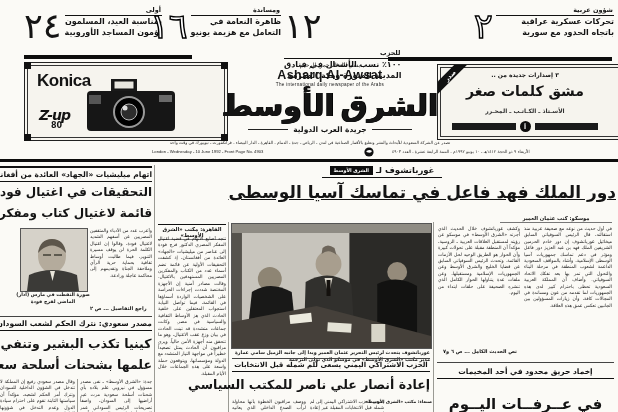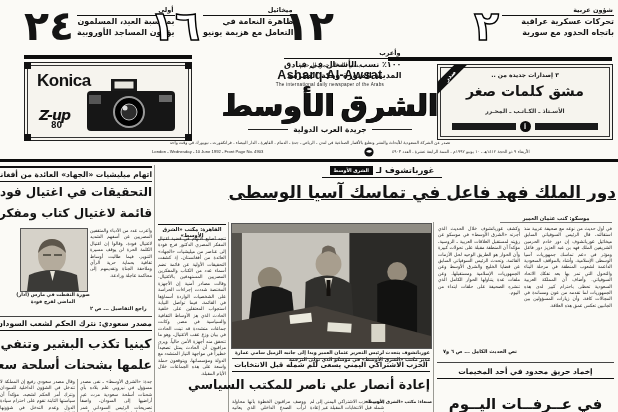--- a/index.html
+++ b/index.html
@@ -4,29 +4,29 @@
 <style>
   html,body{margin:0;padding:0;background:#e8e8e4;}
   .page{position:relative;width:618px;height:412px;background:#fbfaf6;overflow:hidden;
         font-family:"DejaVu Sans",sans-serif;color:#141414;}
   .abs{position:absolute;}
   .rtl{direction:rtl;}
   .c{text-align:center;}
   .nw{white-space:nowrap;}
   
   .idx-unit{display:flex;align-items:flex-start;gap:3px;}
-  .idx-num{font-weight:bold;font-size:41px;line-height:40px;letter-spacing:-1px;}
+  .idx-num{font-weight:normal;font-size:35px;line-height:40px;letter-spacing:-1px;}
   .idx-num.outline{color:#fff;-webkit-text-stroke:1.4px #000;text-shadow:0 0 1px #000;}
   .idx-txt{flex:1;direction:rtl;}
   .idx-sec{font-size:6.5px;font-weight:bold;border-bottom:1px solid #111;
            padding:0 1px 1px 0;text-align:right;}
   .idx-line{font-size:8px;font-weight:bold;line-height:11px;text-align:right;letter-spacing:-0.2px;}
   .bar{background:#0d0d0d;}
   
-  .adbox{border:1.5px solid #222;}
+  .adbox{border:1.5px solid #222;padding-left:36px;}
   .adbox .inner{position:absolute;inset:2px;border:1px solid #333;}
   .corner{position:absolute;width:7px;height:7px;background:#111;}
   .konica-logo{font-family:"Liberation Sans",sans-serif;font-weight:bold;font-size:17px;letter-spacing:-0.5px;}
   .zup{font-style:italic;font-weight:bold;font-size:14px;letter-spacing:-1px;}
   .ribbon{position:absolute;left:-14px;top:6px;width:52px;transform:rotate(-45deg);
           background:#111;color:#fff;font-size:6px;font-weight:bold;text-align:center;line-height:9px;}
   
   .mh-bism{font-size:6px;letter-spacing:1px;}
   .mh-en{font-family:"Liberation Sans",sans-serif;font-weight:bold;font-size:12.5px;letter-spacing:0.4px;}
   .mh-en-tag{font-family:"Liberation Sans",sans-serif;font-size:4.6px;letter-spacing:0.3px;color:#222;}
@@ -57,29 +57,29 @@
     <div class="idx-num">٢٤</div>
     <div class="idx-txt">
       <div class="idx-sec">أولى</div>
       <div class="idx-line nw">بمناسبة العيد، المسلمون</div>
       <div class="idx-line nw">يؤمون المساجد الأوروبية</div>
     </div>
   </div>
   <div class="abs idx-unit" style="left:150px;top:6px;width:124px;">
     <div class="idx-num outline">١٦</div>
     <div class="idx-txt">
-      <div class="idx-sec">ميخائيل</div>
+      <div class="idx-sec">ومساندة</div>
       <div class="idx-line nw">ظاهرة النعامة في</div>
       <div class="idx-line nw">التعامل مع هزيمة يونيو</div>
     </div>
   </div>
   <div class="abs idx-unit" style="left:284px;top:6px;width:180px;flex-direction:column;">
     <div class="idx-num">١٢</div>
     <div class="idx-txt">
-      <div class="idx-sec">وأعرب</div>
+      <div class="idx-sec">للحزب</div>
       <div class="idx-line nw">١٠٠٪ نسب الأشغال في فنادق</div>
       <div class="idx-line nw">المدينة المنورة ومكة المكرمة</div>
     </div>
   </div>
   <div class="abs idx-unit" style="left:474px;top:6px;width:140px;">
     <div class="idx-num outline">٢</div>
     <div class="idx-txt">
       <div class="idx-sec">شؤون عربية</div>
       <div class="idx-line nw">تحركات عسكرية عراقية</div>
       <div class="idx-line nw">باتجاه الحدود مع سورية</div>

